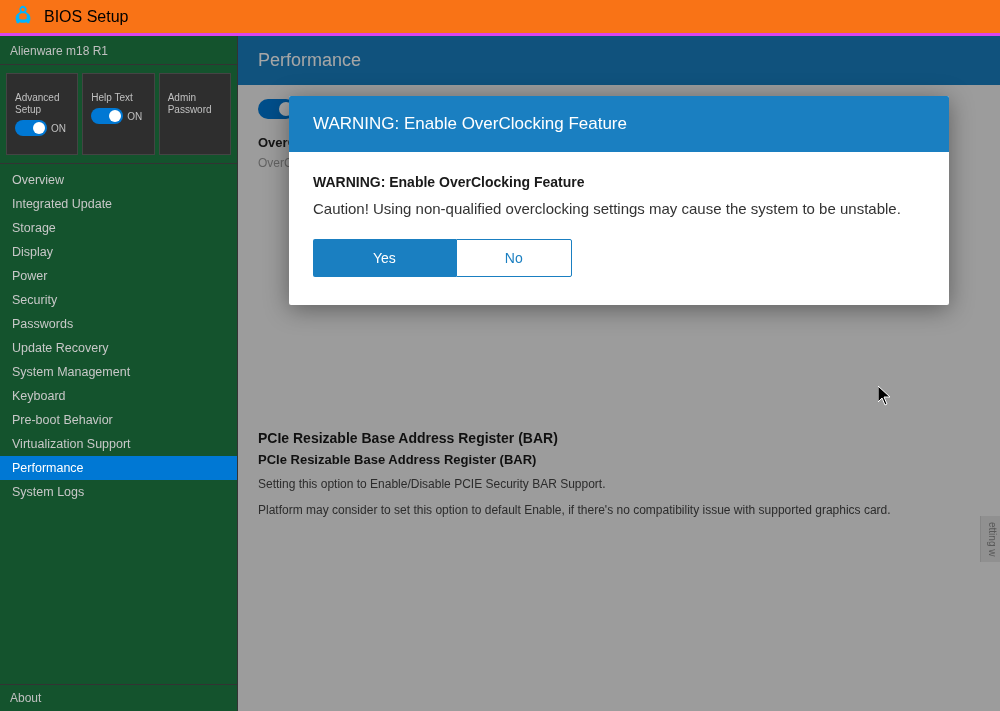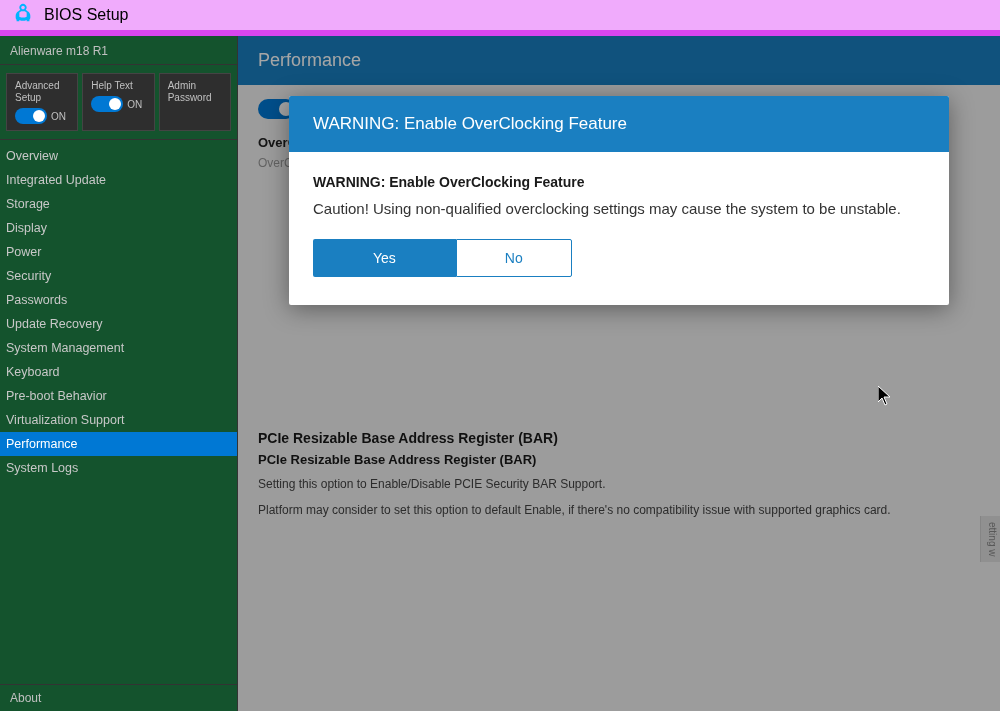--- a/index.html
+++ b/index.html
@@ -8,26 +8,26 @@
       height: 711px;
       background: #1a1a1a;
       font-family: 'Segoe UI', Arial, sans-serif;
       overflow: hidden;
       position: relative;
     }
 
     
     #title-bar {
       height: 36px;
-      background: #f0abfc;
+      background: #f97316;
       display: flex;
       align-items: center;
       padding: 0 12px;
       gap: 10px;
-      border-bottom: 6px solid #d946ef;
+      border-bottom: 3px solid #d946ef;
     }
     #title-bar .alien-logo {
       width: 22px;
       height: 22px;
       color: #00b4ff;
     }
 
     
     #main-layout {
       display: flex;
@@ -54,21 +54,21 @@
     
     #controls-area {
       display: flex;
       padding: 8px 6px;
       gap: 4px;
       border-bottom: 1px solid #333;
     }
     .control-box {
       background: #2e2e2e;
       border: 1px solid #444;
-      padding: 6px 8px;
+      padding: 18px 8px;
       flex: 1;
       display: flex;
       flex-direction: column;
       gap: 4px;
     }
     .control-label {
       color: #c0c0c0;
       font-size: 10px;
       line-height: 1.2;
     }
@@ -101,21 +101,21 @@
       font-size: 10px;
     }
 
     
     #nav-list {
       flex: 1;
       overflow-y: auto;
       padding: 4px 0;
     }
     .nav-item {
-      padding: 5px 6px;
+      padding: 5px 12px;
       color: #c8c8c8;
       font-size: 12.5px;
       cursor: pointer;
     }
     .nav-item.active {
       background: #0078d4;
       color: white;
     }
 
     #about-section {

